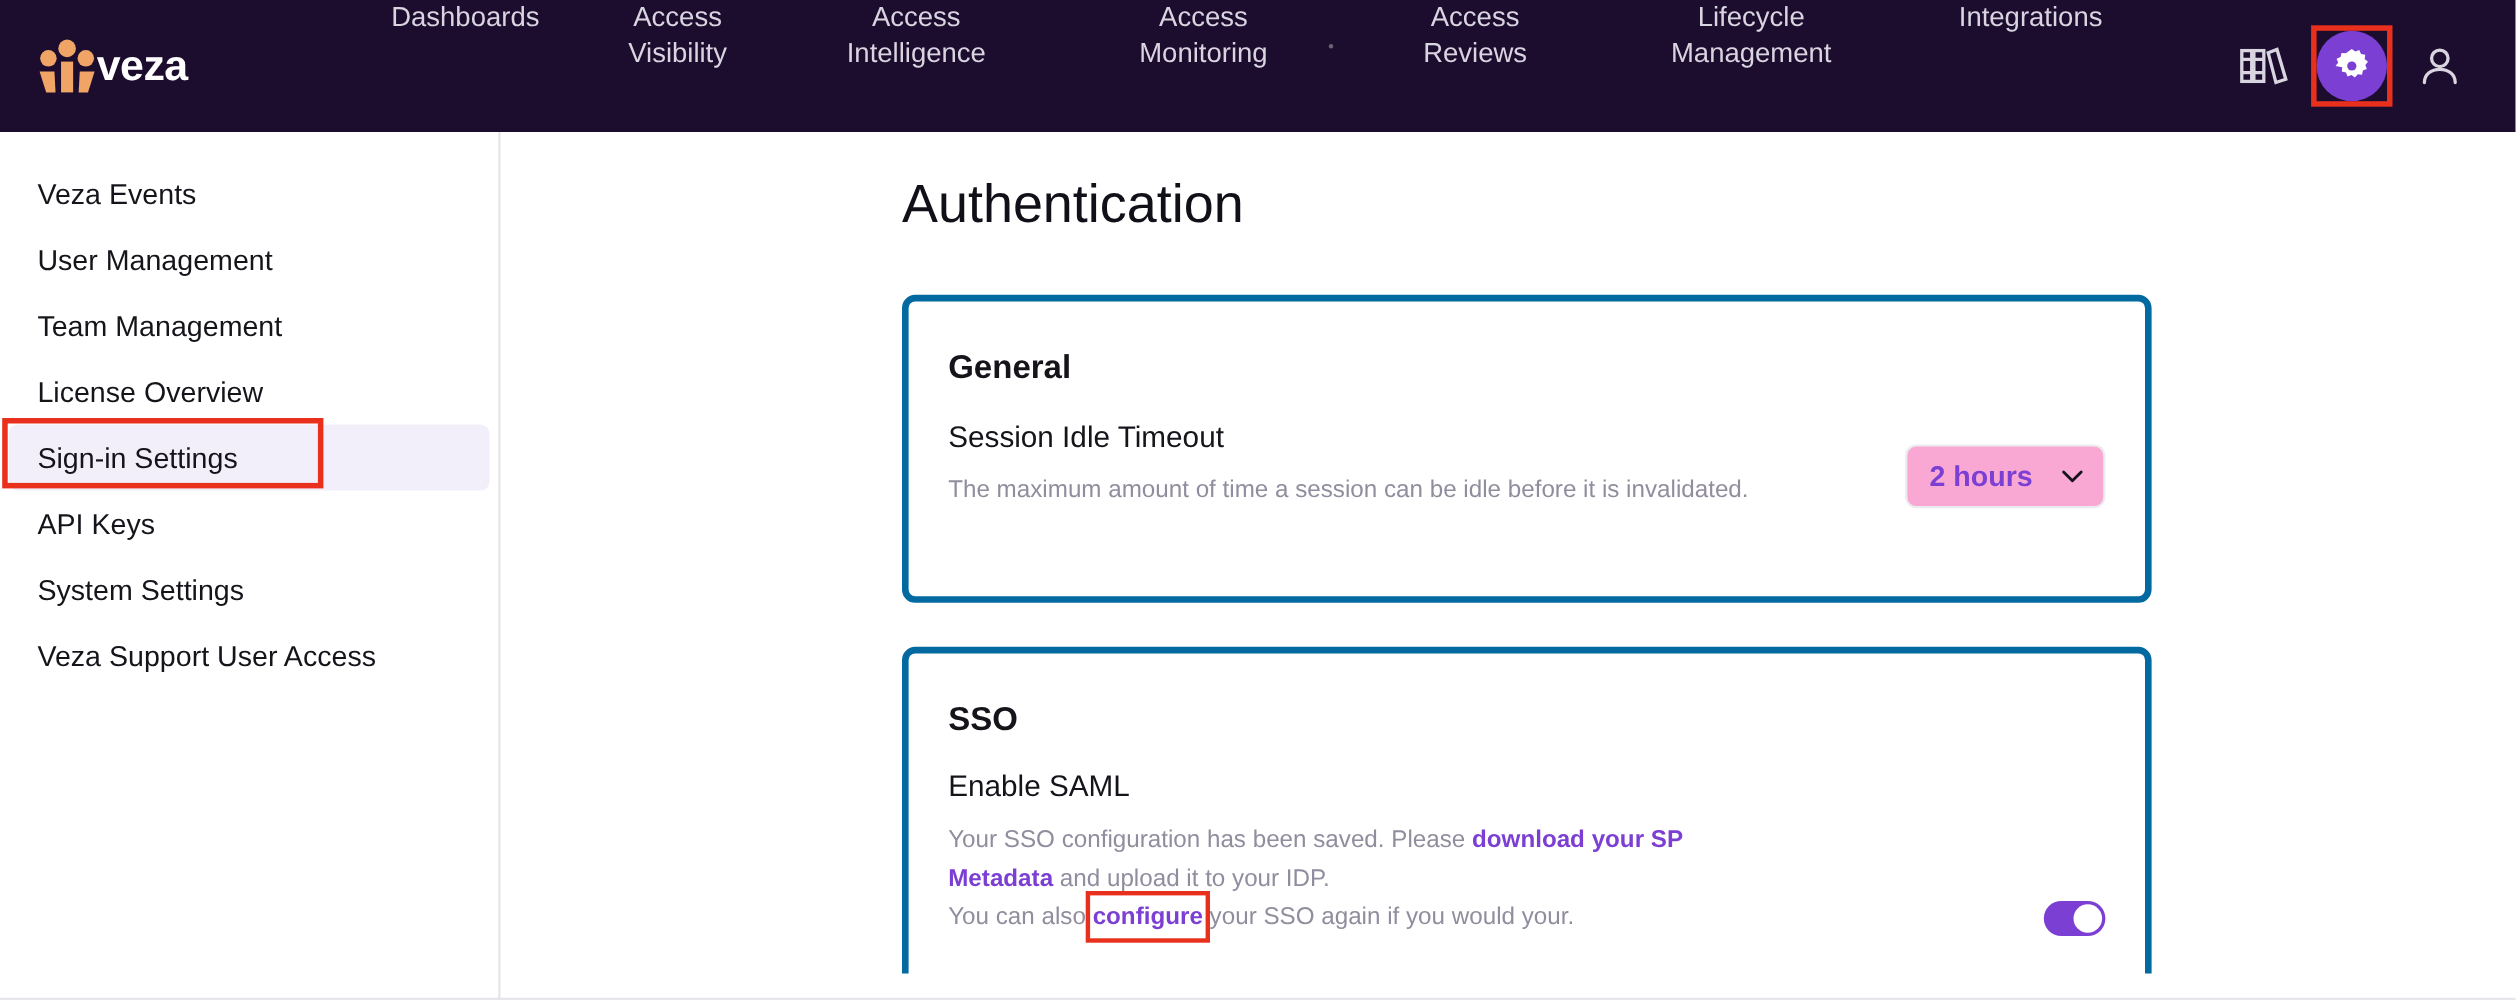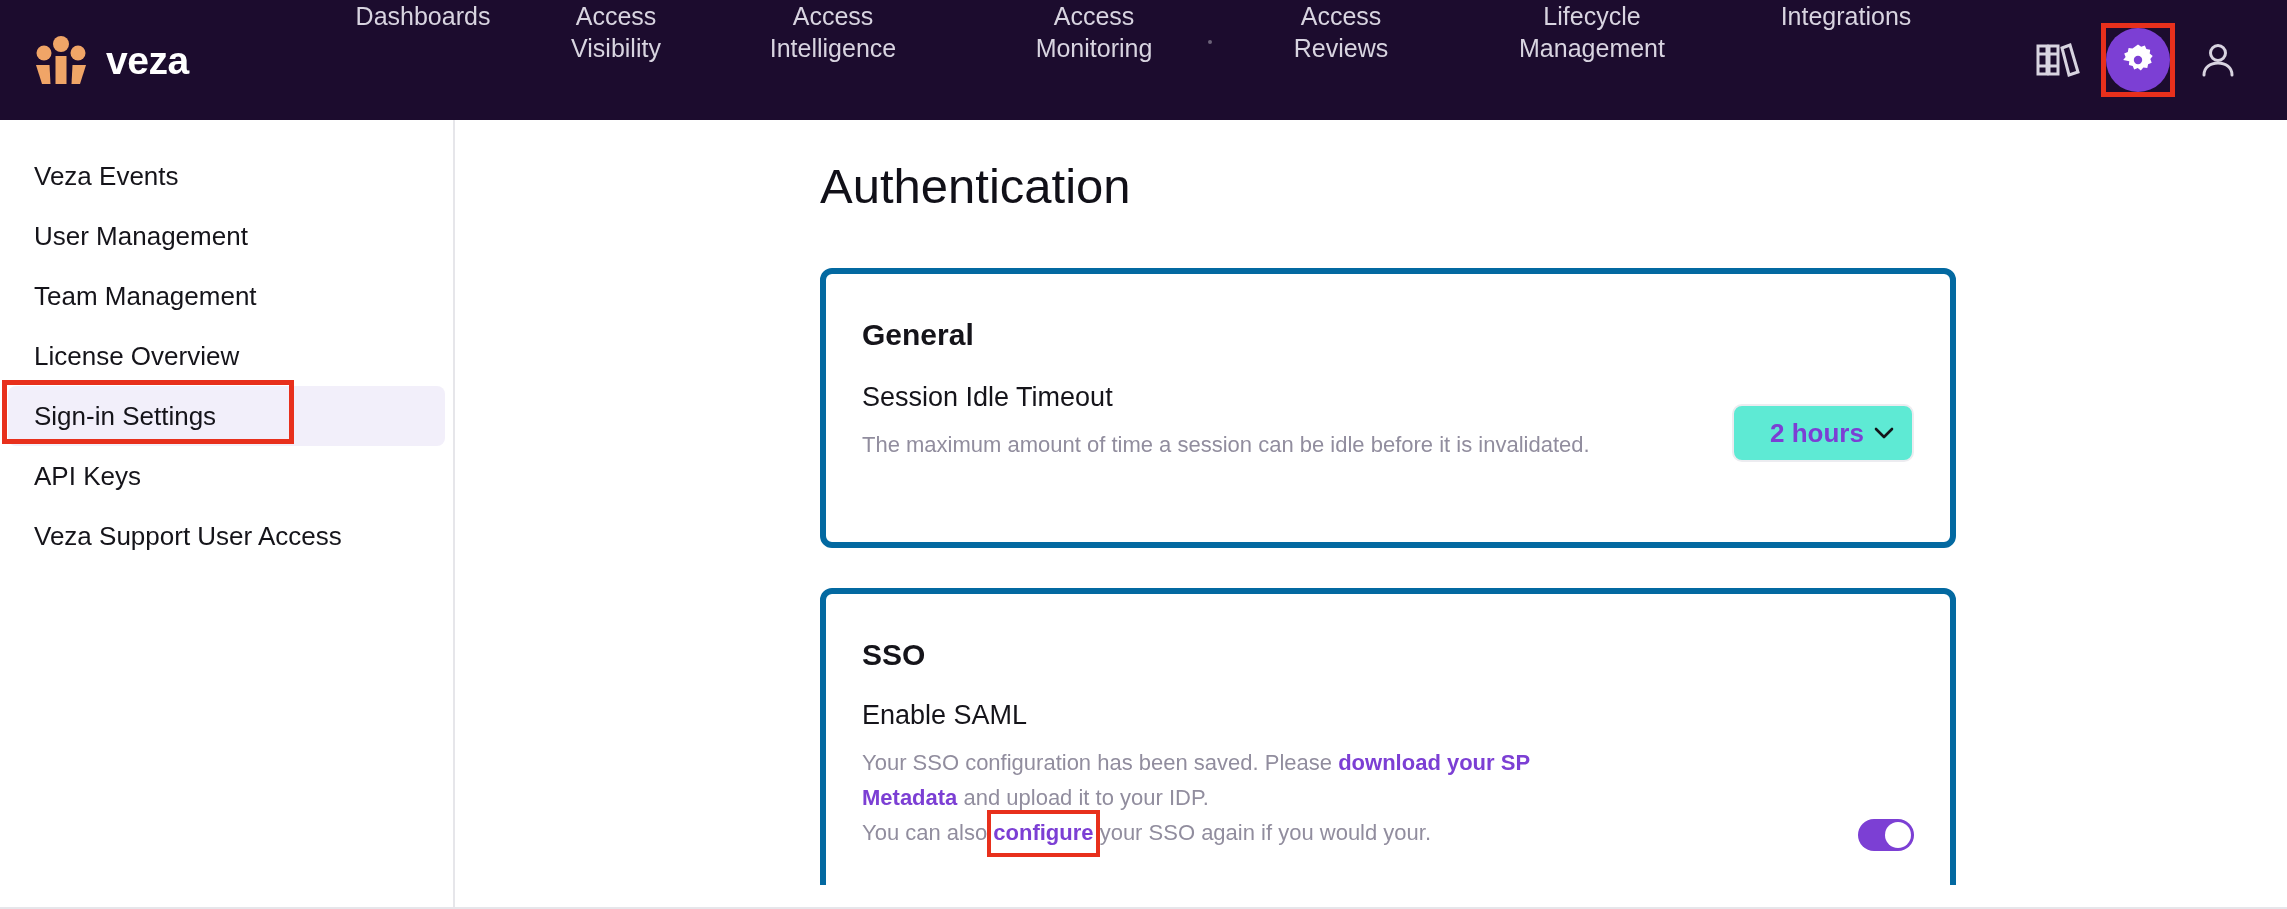--- a/index.html
+++ b/index.html
@@ -11,21 +11,21 @@
   }
   #app { position: relative; width: 2287px; height: 909px; }
 
   
   .topnav {
     position: absolute; top: 0; left: 0;
     width: 2287px; height: 120px;
     background: #1c0c2e;
     display: flex; align-items: center;
   }
-  .brand { display: flex; align-items: center; gap: 18px; padding-left: 34px; width: 318px; }
+  .brand { display: flex; align-items: center; padding-left: 34px; width: 318px; }
   .brand-logo { width: 54px; height: 50px; flex: none; }
   .brand-word {
     color: #ffffff; font-size: 39px; font-weight: 700; letter-spacing: -0.5px;
     line-height: 1;
   }
   .nav-items { display: flex; align-items: flex-start; flex: 1; height: 100%; }
   .nav-item {
     color: #d8d4e0; font-size: 25px; line-height: 1.28;
     text-align: center; cursor: pointer;
     padding: 0 6px;
@@ -109,21 +109,21 @@
   .row-text { flex: 1; max-width: 740px; }
   .row-label { font-size: 27px; color: #15141a; margin-bottom: 14px; }
   .row-desc { font-size: 22px; color: #918d9e; line-height: 1.6; }
   .row-ctrl { margin-left: auto; padding-top: 24px; display:flex; align-items:flex-start; }
   .sso-ctrl { padding-top: 86px; }
 
   .select {
     width: 182px; height: 58px;
     border: 2px solid #ececf0; border-radius: 10px;
     display: flex; align-items: center; justify-content: space-between;
-    padding: 0 18px 0 36px; cursor: pointer; background: #5eead4;
+    padding: 0 18px 0 20px; cursor: pointer; background: #f9a8d4;
   }
   .select-value { font-size: 26px; font-weight: 700; color: #7c3fd4; }
   .chev { width: 20px; height: 12px; flex: none; }
 
   .toggle {
     width: 56px; height: 32px; border-radius: 16px;
     background: #7c3fd4; position: relative; cursor: pointer; flex: none;
   }
   .toggle .knob {
     position: absolute; right: 3px; top: 3px;
@@ -222,20 +222,21 @@
     <div class="sidebar-list">
       <div class="side-item">Veza Events</div>
       <div class="side-item">User Management</div>
       <div class="side-item">Team Management</div>
       <div class="side-item">License Overview</div>
       <div class="side-item-wrap">
         <div class="side-item active">Sign-in Settings</div>
         <div class="annot-side"></div>
       </div>
       <div class="side-item">API Keys</div>
+      <div class="side-item">System Settings</div>
       <div class="side-item">Veza Support User Access</div>
     </div>
   </div>
 
   <div class="main">
 
     <div class="page-title">Authentication</div>
 
     <div class="card card-general">
       <div class="card-h">General</div>

